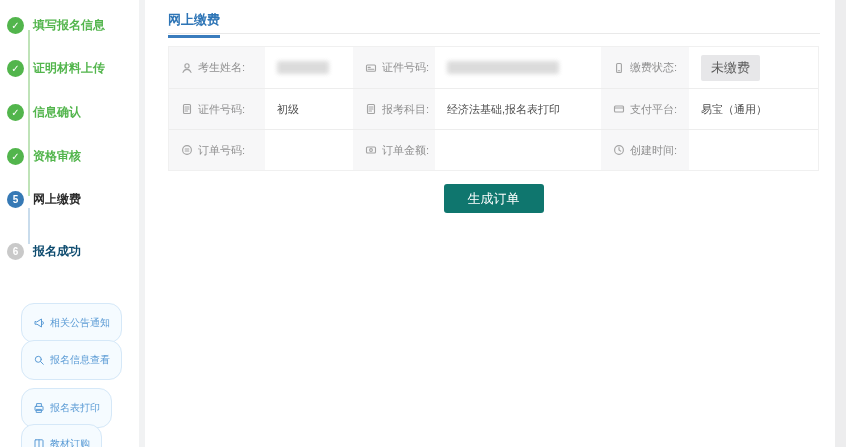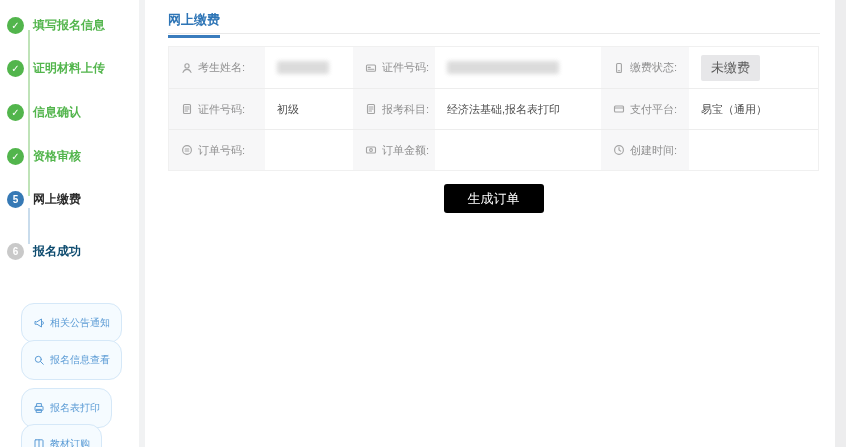--- a/index.html
+++ b/index.html
@@ -44,21 +44,21 @@
   .cell { display:flex; align-items:center; font-size:11px; height:100%; overflow:hidden; }
   .cell.label { color:#909090; padding-left:12px; gap:5px; }
   .cell.value { background:#ffffff; color:#4f4f4f; padding-left:12px; }
   .cell svg { stroke:#a3a3a3; fill:none; stroke-width:1.1; flex:0 0 12px; }
 
   .redact { width:52px; height:13px; background:#c9c9c9; border-radius:2px; filter:blur(2px); opacity:.65; }
   .redact.wide { width:112px; }
   .badge { display:inline-block; background:#e7e7e9; color:#5a5a5a; font-size:13px; padding:4px 10px; border-radius:2px; }
 
   .btn-row { position:absolute; left:23px; top:184px; width:651px; text-align:center; }
-  .gen-btn { width:100px; height:29px; background:#000000; color:#fff; border:none; border-radius:3px;
+  .gen-btn { width:100px; height:29px; background:#0f766e; color:#fff; border:none; border-radius:3px;
              font-size:13px; cursor:pointer; font-family:inherit; }
 
   .scroll-strip { position:absolute; right:0; top:0; width:11px; height:447px; background:#ededee; }
 
   .pill svg, .cell svg { stroke-linecap:round; stroke-linejoin:round; fill:none; }
 </style>
 </head>
 <body>
 
 <div class="sidebar">

